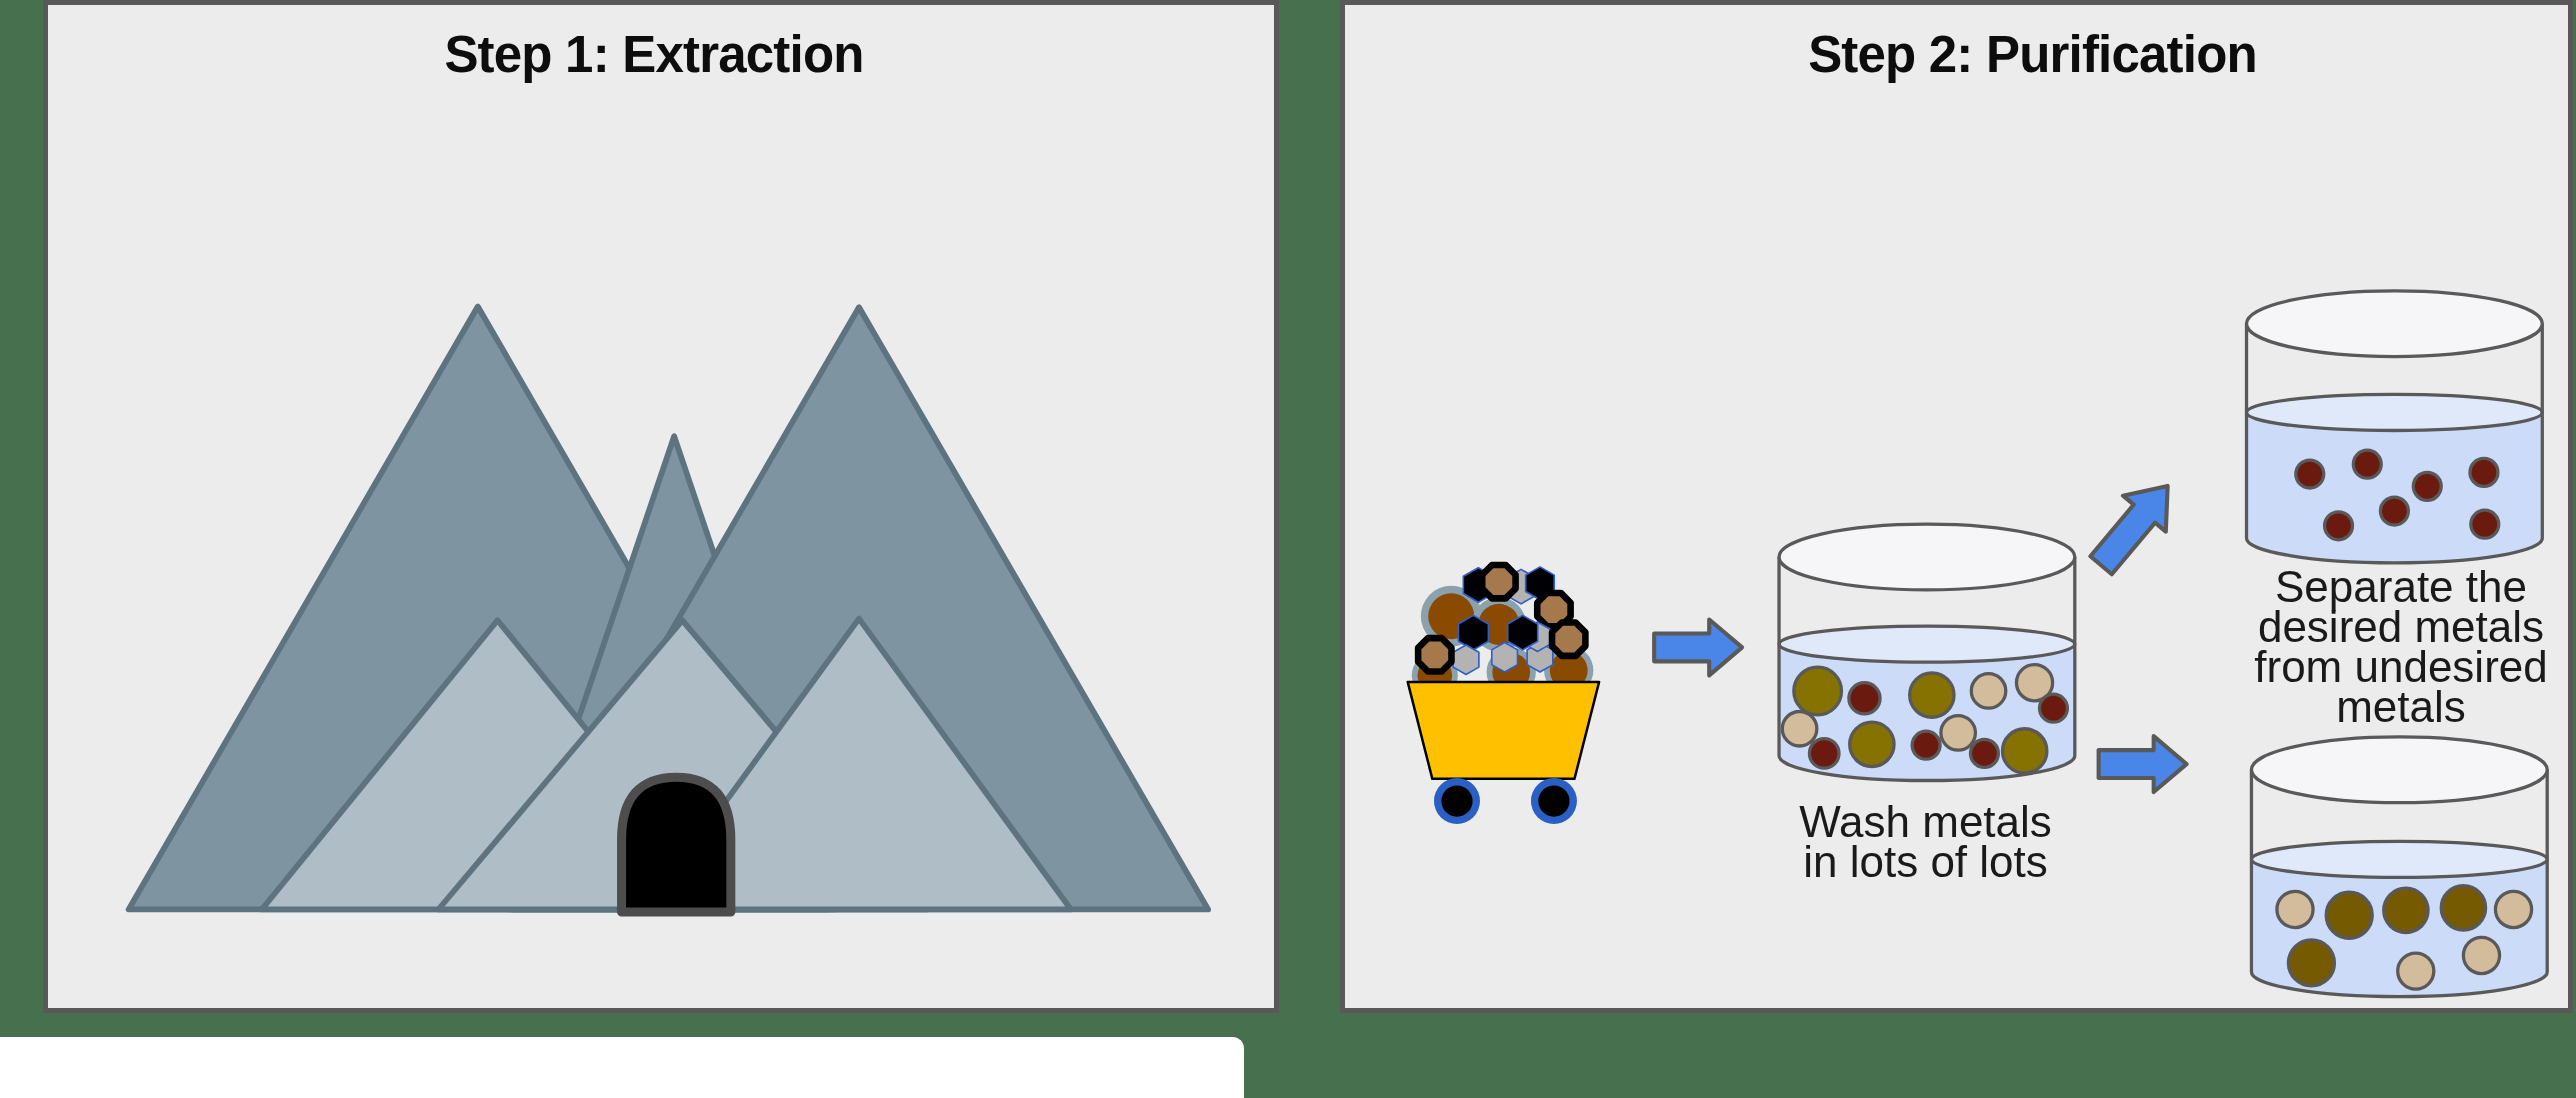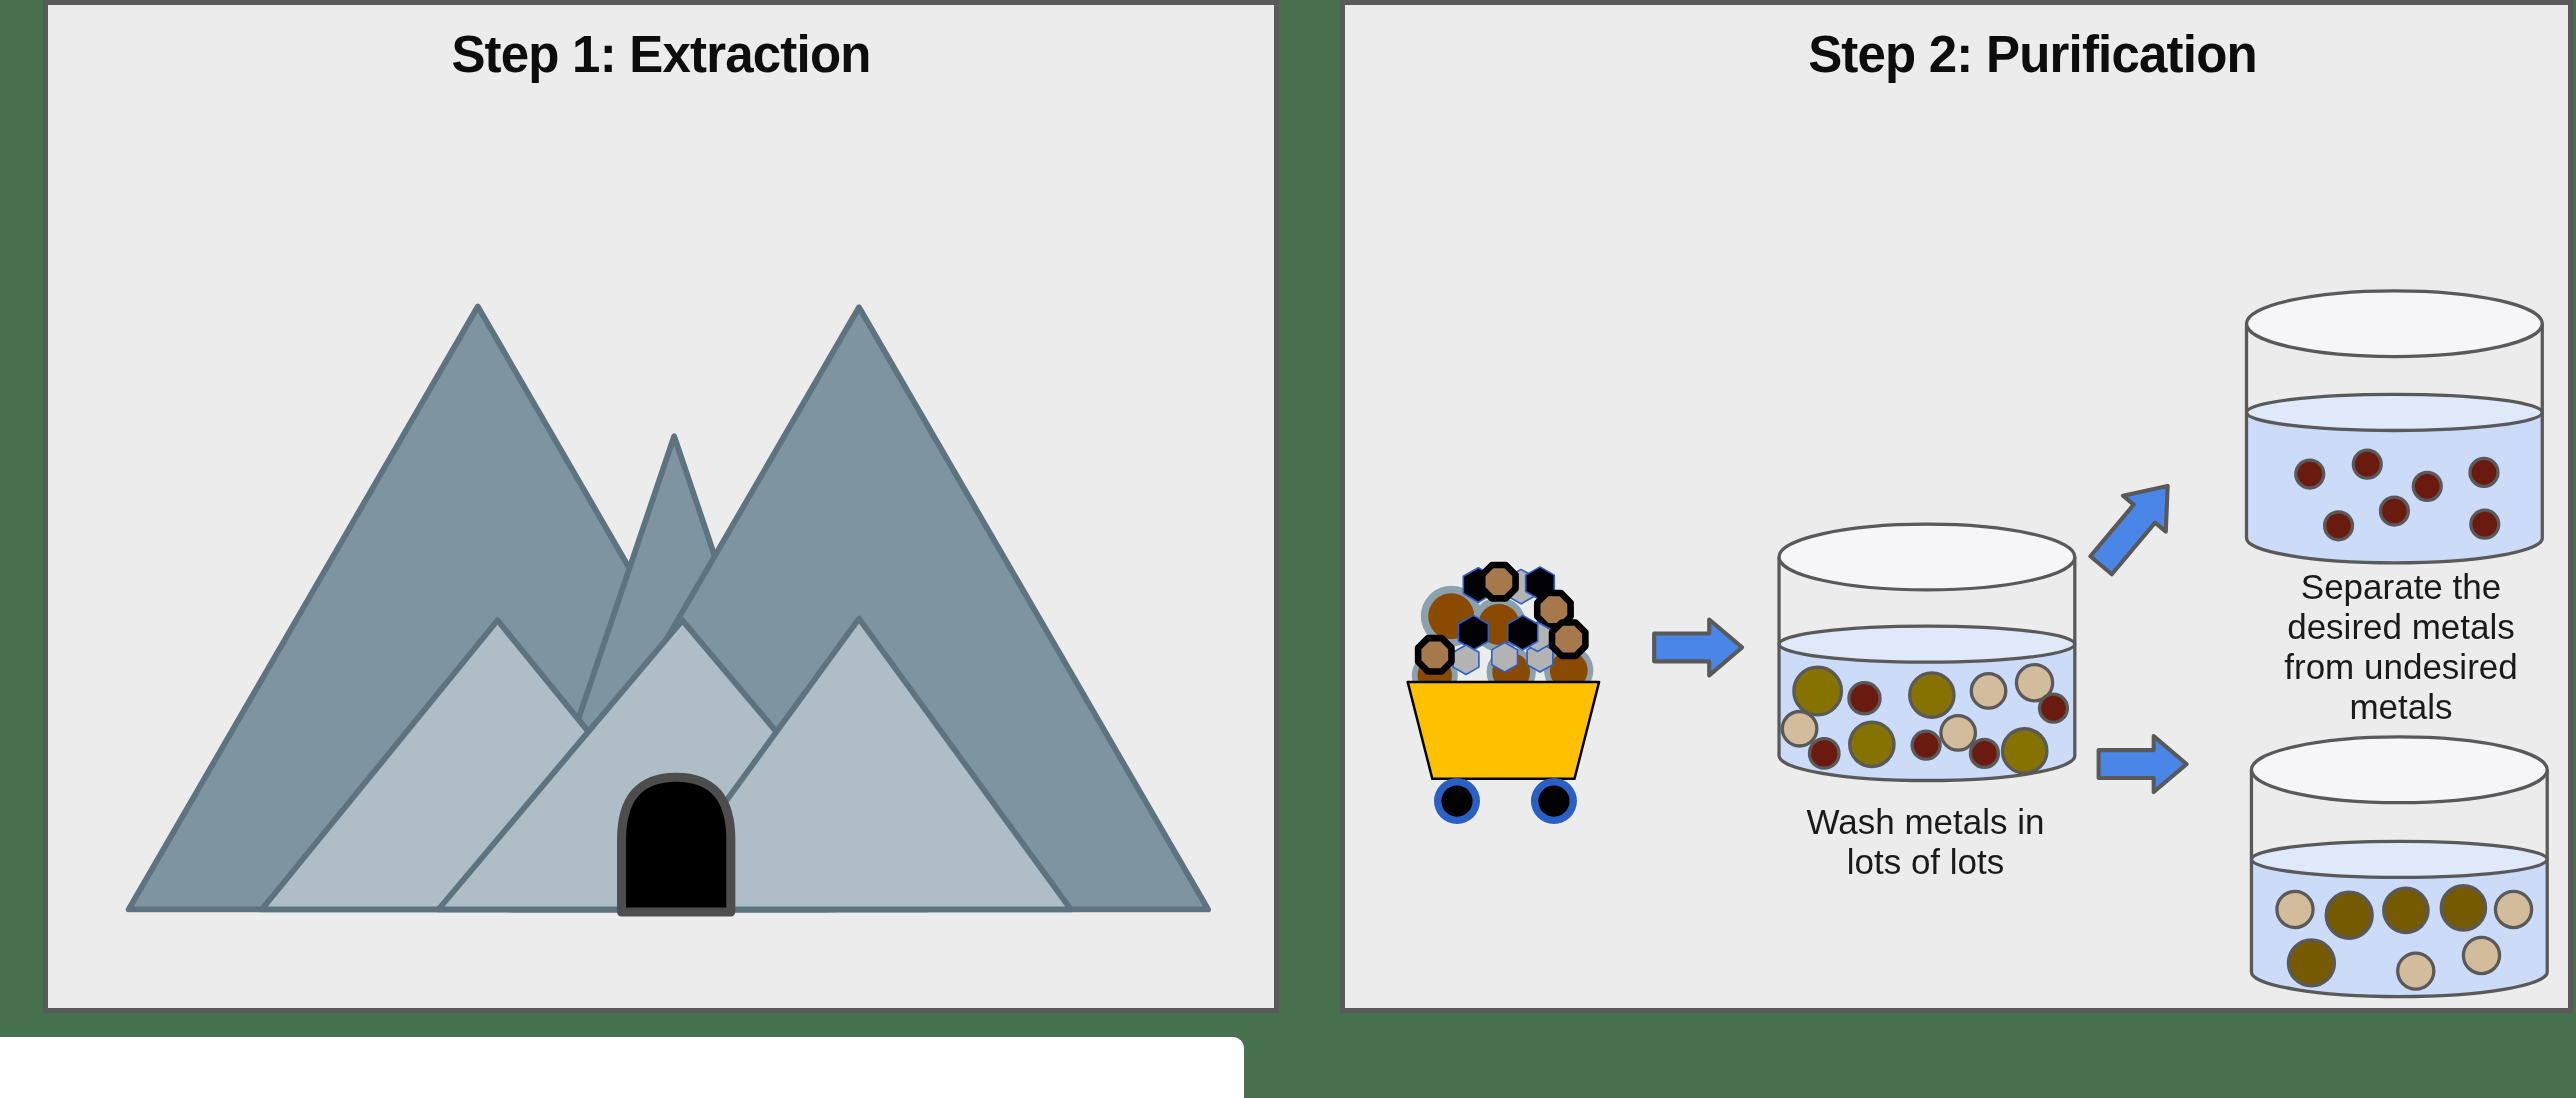--- a/index.html
+++ b/index.html
@@ -13,21 +13,21 @@
 
   .panel-title{position:absolute;top:25px;width:100%;text-align:center;
     font-size:51px;font-weight:700;letter-spacing:-0.8px;color:#0d0d0d;
     font-family:"Liberation Sans", sans-serif;}
 
   .diagram-svg{position:absolute;top:0;}
   #svg-left{left:43px;width:1236px;height:1013px;}
   #svg-right{left:1340px;width:1233px;height:1013px;}
 
   .caption{position:absolute;text-align:center;color:#1a1a1a;
-    font-size:35px;line-height:40px;font-family:"Liberation Sans", sans-serif;}
+    font-size:44px;line-height:40px;font-family:"Liberation Sans", sans-serif;}
   #caption-wash{left:1786px;top:802px;width:279px;}
   #caption-separate{left:2253px;top:567px;width:296px;}
 
   #window-strip{position:absolute;left:0;top:1037px;width:1244px;height:61px;
     background:#ffffff;border-top-right-radius:11.5px;}
 
   
   .mtn-back{fill:var(--mountain-back);stroke:var(--mountain-outline);stroke-width:7;stroke-linejoin:round;}
   .mtn-front{fill:var(--mountain-front);stroke:var(--mountain-outline);stroke-width:7;stroke-linejoin:round;}
   .door{fill:var(--door-fill);stroke:var(--door-outline);stroke-width:11;stroke-linejoin:round;}
@@ -49,21 +49,21 @@
   .dot-olive-dark{fill:var(--dot-olive-dark);}
   .dot-maroon{fill:var(--dot-maroon);}
   .dot-tan{fill:var(--dot-tan);}
 </style>
 </head>
 <body>
 
 <div id="canvas">
 
   <div class="panel" id="panel-left"></div>
-  <div class="panel-title" style="left:43px;width:1236px;">Step 1: Extraction</div>
+  <div class="panel-title" style="left:36px;width:1236px;">Step 1: Extraction</div>
 
   <svg id="svg-left" class="diagram-svg" viewBox="52 0 1504 1233">
     <g>
       <polygon class="mtn-back" points="581,373 156,1107 1006,1107"></polygon>
       <polygon class="mtn-back" points="820,531 625,1107 1015,1107"></polygon>
       <polygon class="mtn-back" points="1045,374 620,1107 1470,1107"></polygon>
       <polygon class="mtn-front" points="605,755 318,1107 892,1107"></polygon>
       <polygon class="mtn-front" points="830,755 533,1107 1127,1107"></polygon>
       <polygon class="mtn-front" points="1045,753 787,1107 1303,1107"></polygon>
       <path class="door" d="M 756 1110 L 756 1022 Q 756 946 822.5 946 Q 889 946 889 1022 L 889 1110 Z"></path>

